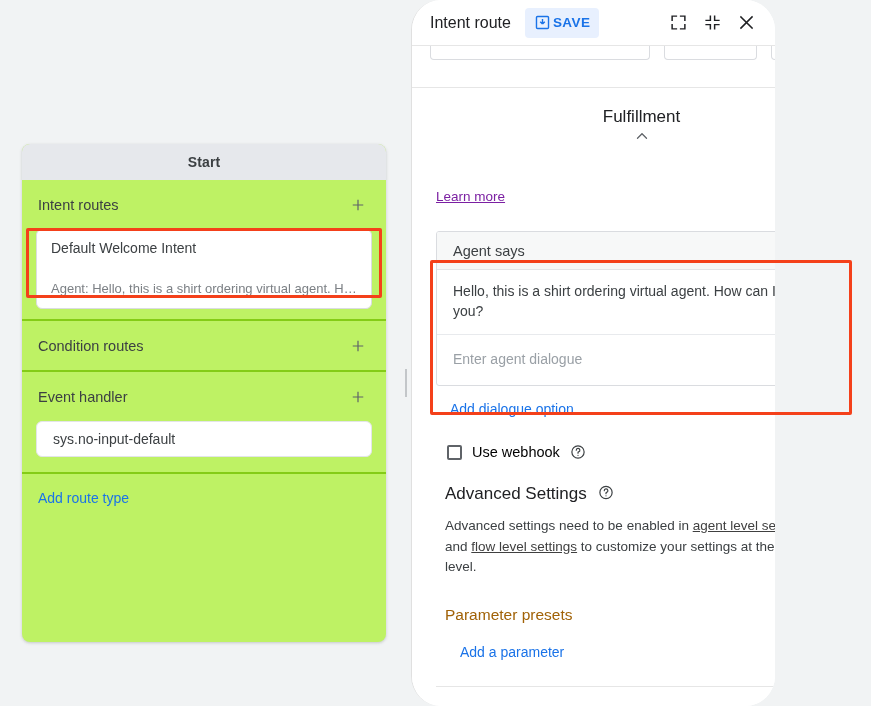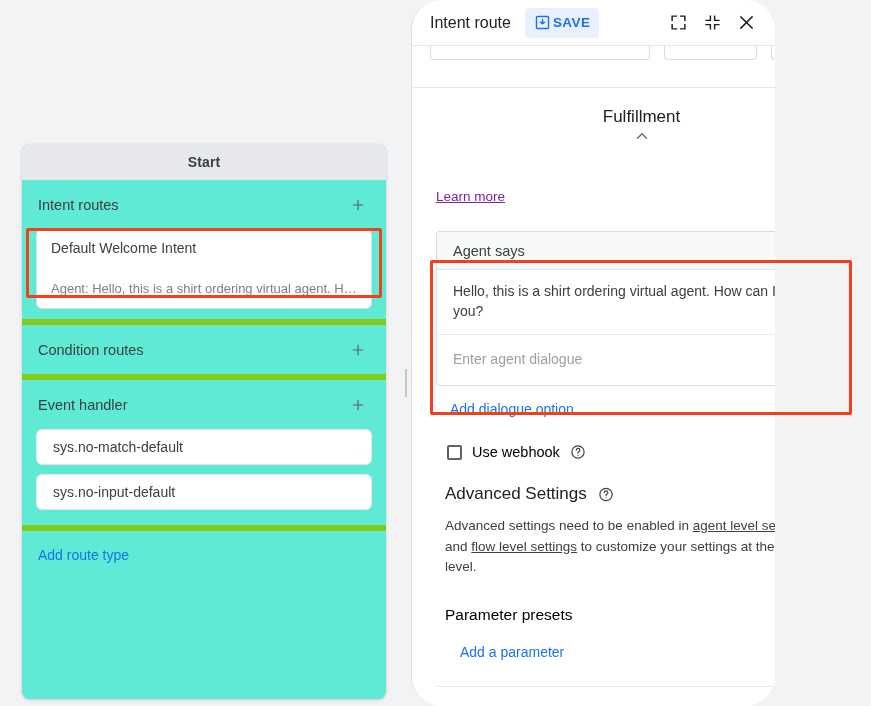--- a/index.html
+++ b/index.html
@@ -23,38 +23,38 @@
     position: absolute;
     left: 0; top: 0;
     width: 410px; height: 706px;
     background: #f1f3f4;
     overflow: hidden;
   }
   .route-card {
     position: absolute;
     left: 22px; top: 144px;
     width: 364px;
-    background: #5eead4;
+    background: #bef264;
     border-radius: 8px;
     box-shadow: 0 1px 2px rgba(60,64,67,0.12), 0 1px 3px 1px rgba(60,64,67,0.08);
     overflow: hidden;
   }
   .card-title {
     height: 36px;
     background: #e6e8ec;
     display: flex;
     align-items: center;
     justify-content: center;
     font-size: 14px;
     font-weight: 700;
     color: #3c4043;
     letter-spacing: 0.1px;
   }
   .section {
-    border-bottom: 6px solid #84cc16;
+    border-bottom: 2px solid #84cc16;
   }
   .section:last-child { border-bottom: none; }
   .section-head {
     display: flex;
     align-items: center;
     justify-content: space-between;
     padding: 0 16px;
     height: 49px;
   }
   .section-head-label {
@@ -341,33 +341,33 @@
     width: 16px; height: 16px;
     color: #3c4043;
     cursor: pointer;
     display: inline-flex;
     align-items: center;
   }
   .help-icon svg { display: block; }
 
   .adv-title-row {
     display: flex;
-    align-items: center;
+    align-items: flex-start;
     gap: 11px;
     padding: 24px 0 0 9px;
   }
   .adv-desc {
     font-size: 13.5px;
     color: #3c4043;
     line-height: 1.5;
     padding: 12px 22px 0 9px;
   }
   .param-title {
     font-size: 15.5px;
-    color: #000000;
+    color: #a16207;
     padding: 29px 0 0 9px;
   }
   .add-param-row { padding: 19px 0 0 24px; }
 
   .bottom-rule {
     margin-top: 25px;
     border-top: 1px solid #e6e6e6;
   }
 </style>
 </head>
@@ -409,21 +409,20 @@
 
       <div class="section pad-bottom">
         <div class="section-head">
           <span class="section-head-label">Event handler</span>
           <span class="plus-btn">
             <svg width="18" height="18" viewBox="0 0 24 24" fill="none" stroke="currentColor" stroke-width="1.6">
                 <path d="M12 5v14M5 12h14"></path>
               </svg>
           </span>
         </div>
-        <div class="event-item">sys.no-match-default</div>
         <div class="event-item">sys.no-input-default</div>
       </div>
 
       <div class="section add-route-row">
         <span class="link">Add route type</span>
       </div>
 
     </div>
 
     <div class="hl-left"></div>

